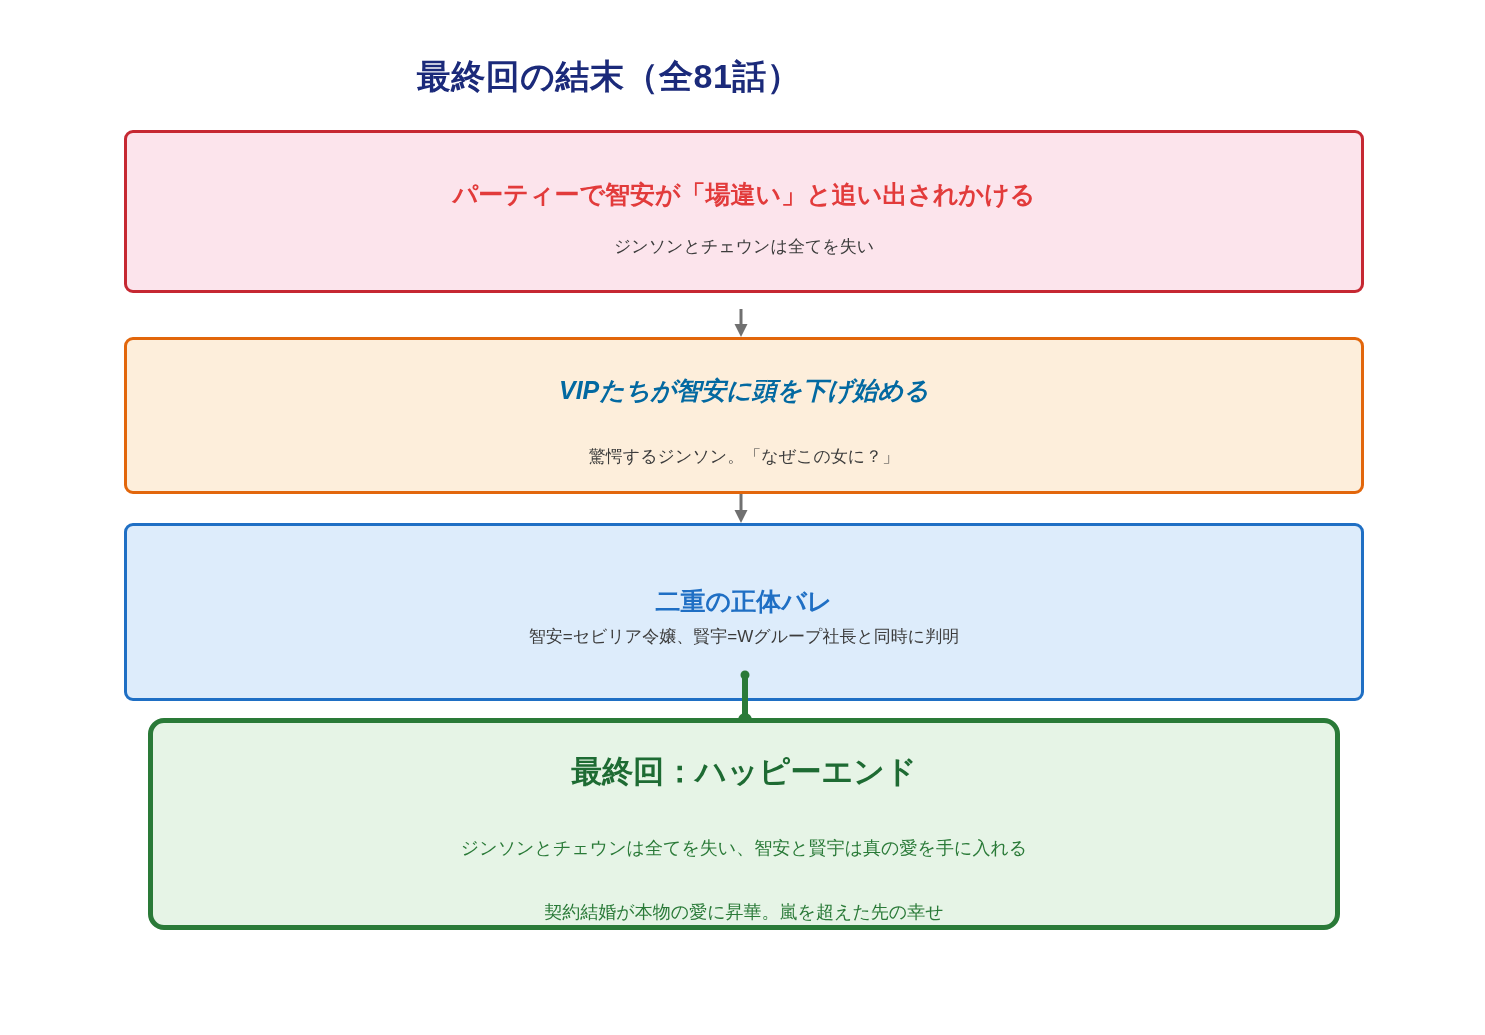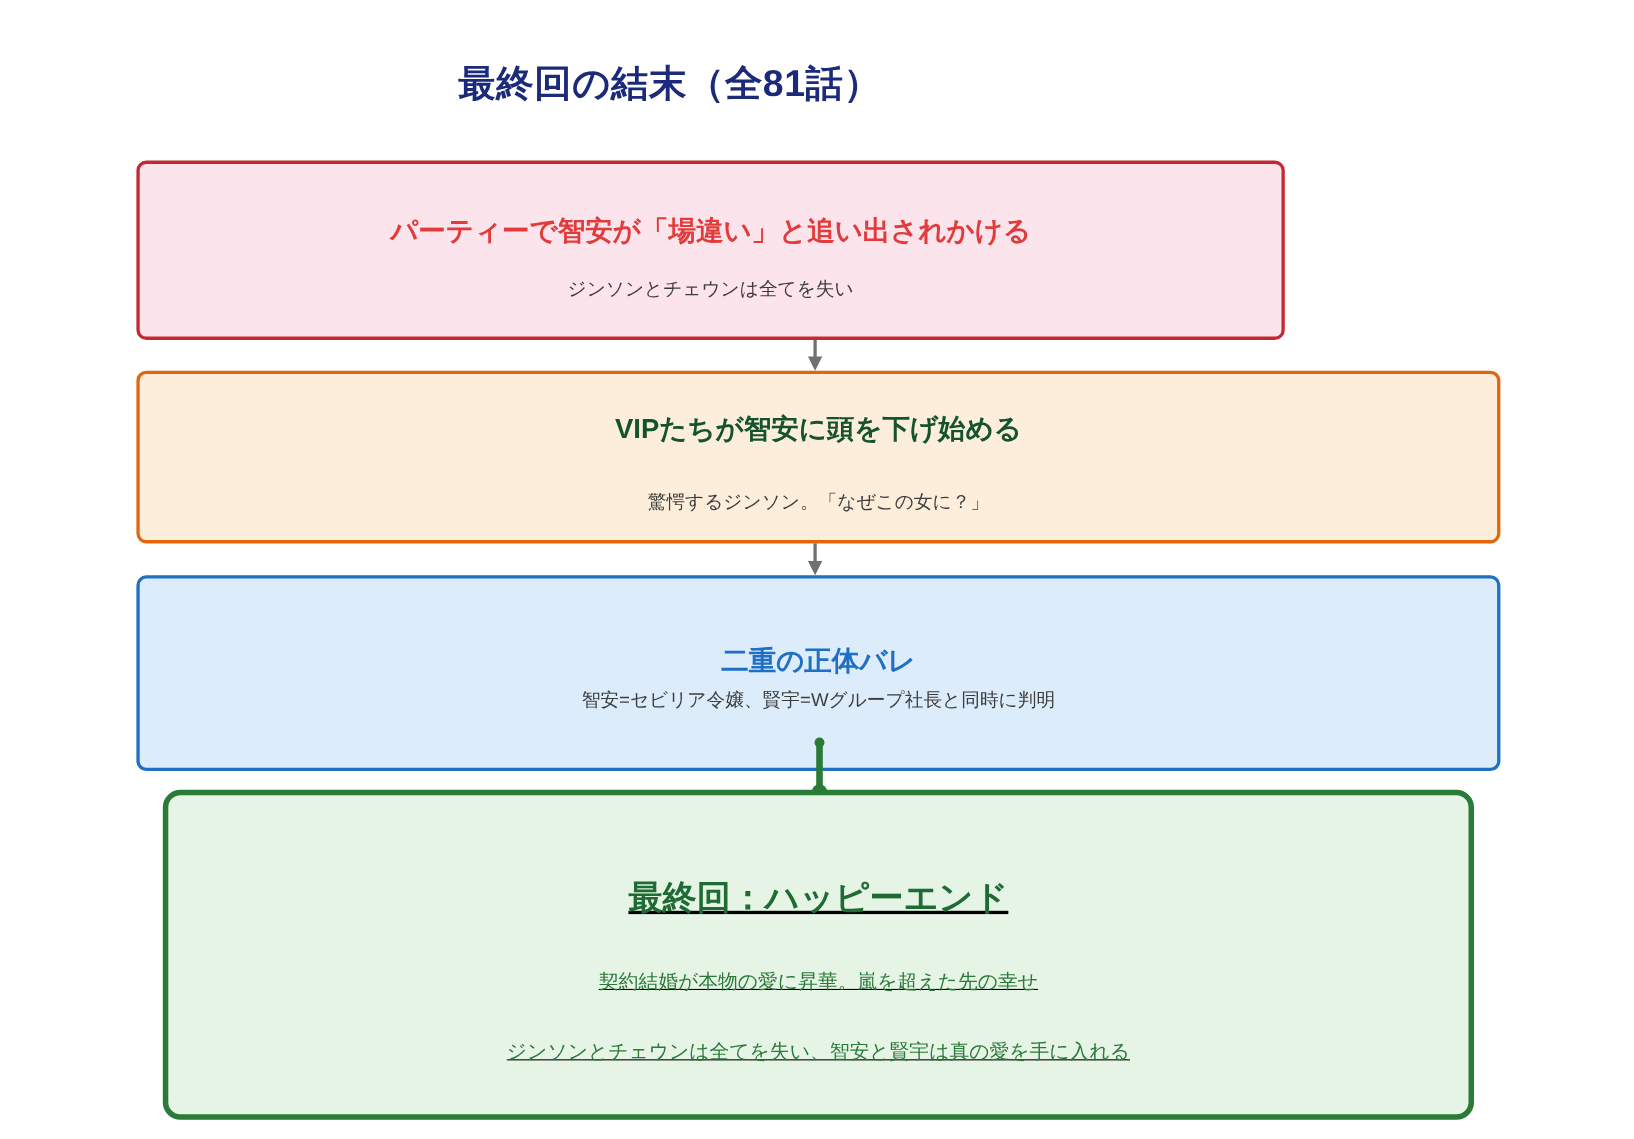--- a/index.html
+++ b/index.html
@@ -55,22 +55,22 @@
   }
 
   .node-sub {
     line-height: 1.35;
     white-space: nowrap;
   }
 
   
   #node-0 {
     left: 124px;
-    top: 146px;
-    width: 1044px;
+    top: 130px;
+    width: 1240px;
     height: 163px;
     background: #fce4ec;
     border: 3px solid #c62832;
     border-radius: 9px;
   }
   #node-0 .node-title {
     font-size: 25px;
     color: #e23b3b;
     margin-top: 14px;
   }
@@ -85,22 +85,23 @@
     left: 124px;
     top: 337px;
     width: 1240px;
     height: 157px;
     background: #fdeedb;
     border: 3px solid #e2660b;
     border-radius: 9px;
   }
   #node-1 .node-title {
     font-size: 25px;
-    color: #14532d;
+    color: #0369a1;
     margin-top: 12px;
+    font-style: italic;
   }
   #node-1 .node-sub {
     font-size: 17px;
     color: #3c3c3c;
     margin-top: 39px;
   }
 
   
   #node-2 {
     left: 124px;
@@ -120,25 +121,24 @@
     font-size: 17px;
     color: #3c3c3c;
     margin-top: 9px;
   }
 
   
   #node-3 {
     left: 148px;
     top: 718px;
     width: 1192px;
-    height: 300px;
+    height: 212px;
     background: #e6f4e6;
     border: 5px solid #2a7a38;
     border-radius: 16px;
-    text-decoration: underline;
   }
   #node-3 .node-title {
     font-size: 31px;
     color: #1e6b33;
     margin-top: 28px;
   }
   #node-3 .node-sub {
     font-size: 18px;
     color: #2a7a38;
     margin-top: 44px;
@@ -195,17 +195,17 @@
   <div class="connector" style="left:732px; top:671px;">
     <svg width="26" height="54" viewBox="0 0 26 54">
       <line x1="13" y1="3" x2="13" y2="50" stroke="#2a7a38" stroke-width="6"></line>
       <circle cx="13" cy="4" r="4.5" fill="#2a7a38"></circle>
       <circle cx="13" cy="49" r="7" fill="#2a7a38"></circle>
     </svg>
   </div>
 
   <div class="node" id="node-3">
     <div class="node-title">最終回：ハッピーエンド</div>
+    <div class="node-sub">ジンソンとチェウンは全てを失い、智安と賢宇は真の愛を手に入れる</div>
     <div class="node-sub">契約結婚が本物の愛に昇華。嵐を超えた先の幸せ</div>
-    <div class="node-sub">ジンソンとチェウンは全てを失い、智安と賢宇は真の愛を手に入れる</div>
   </div>
 
 </div>
 
 </body></html>

